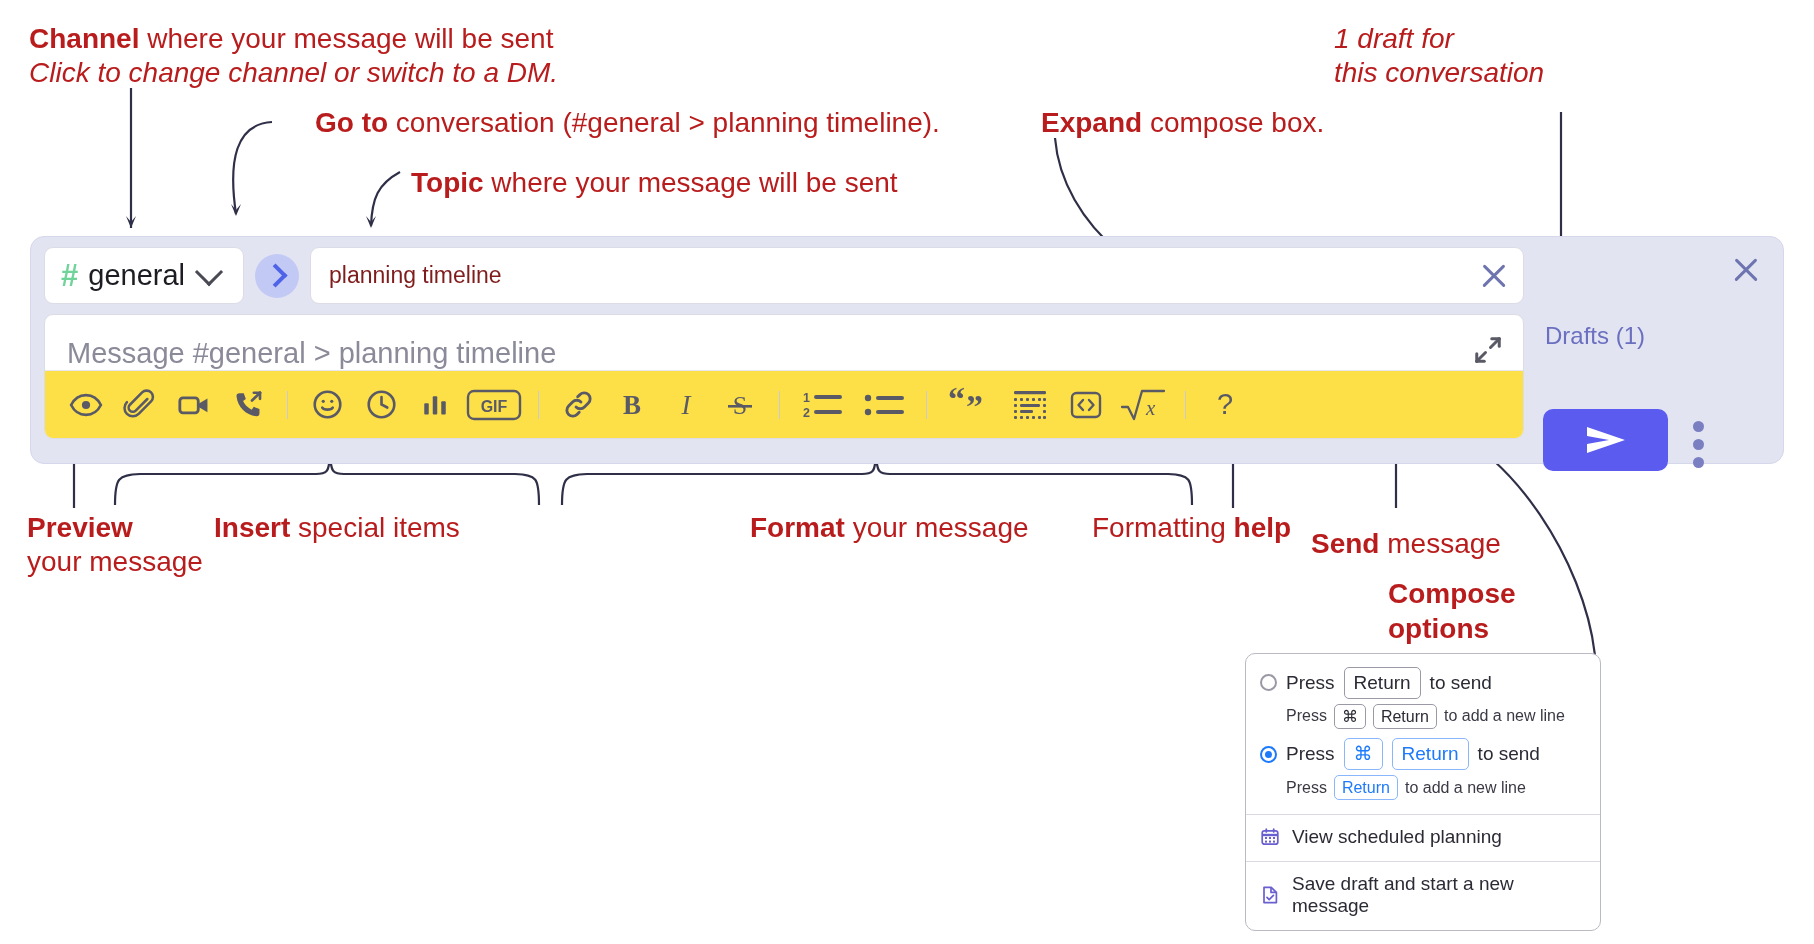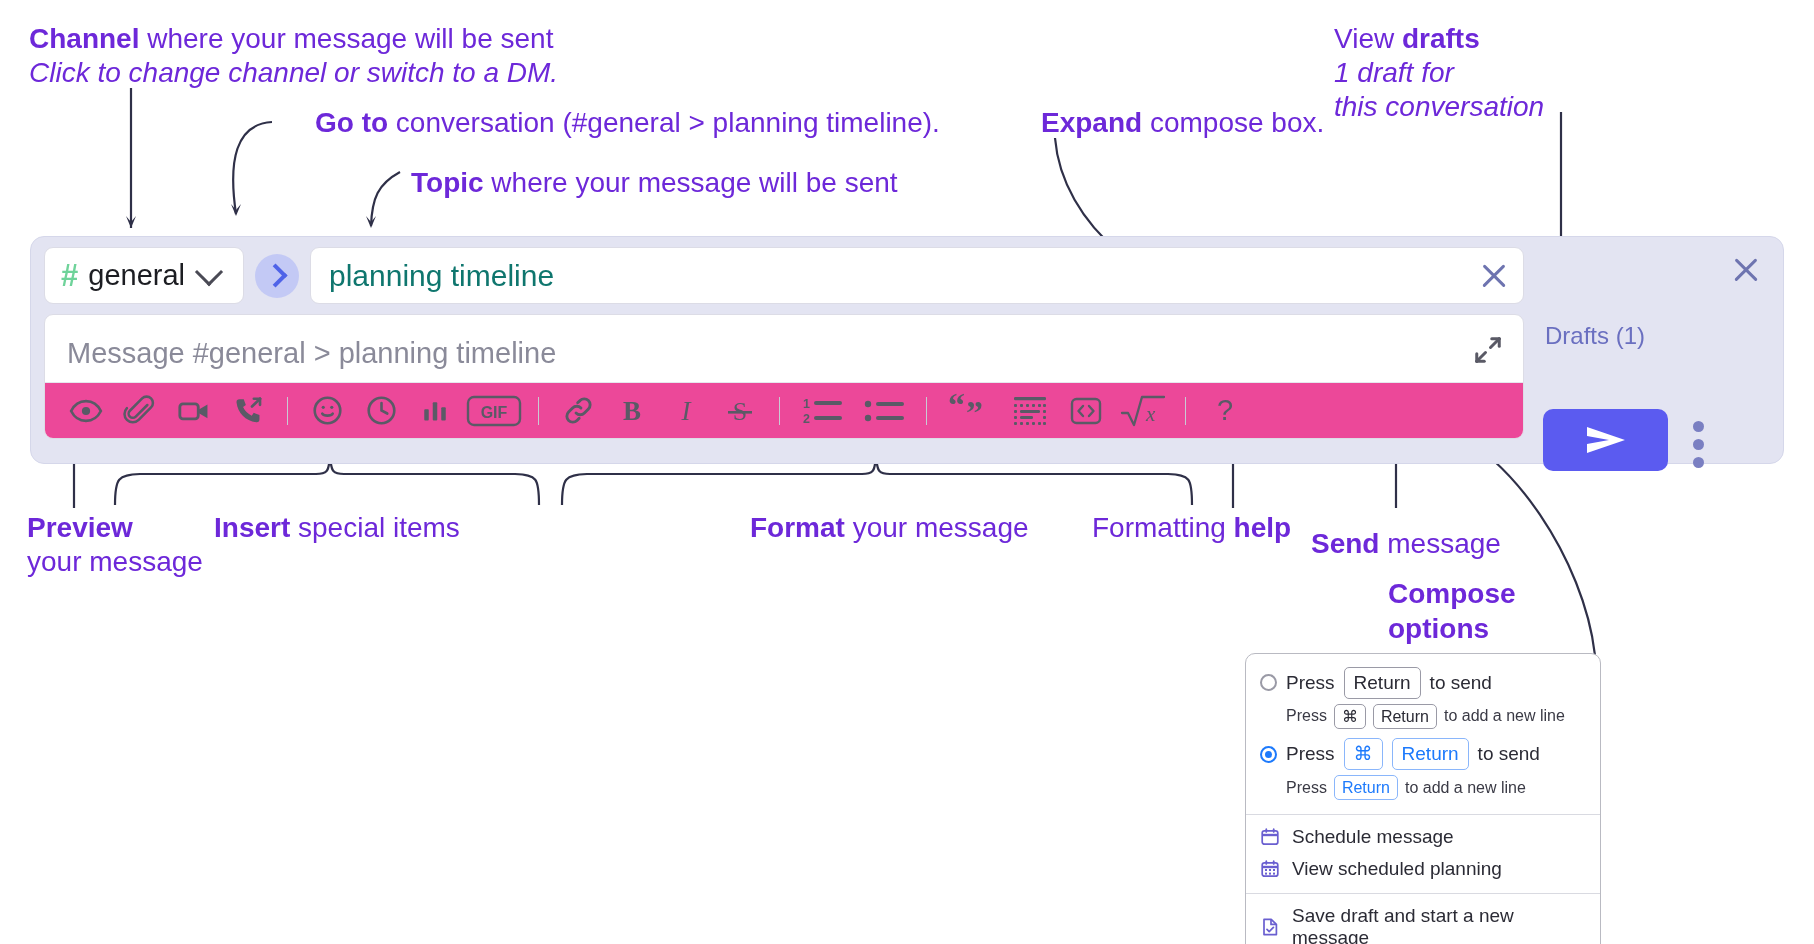--- a/index.html
+++ b/index.html
@@ -1,21 +1,21 @@
 <!DOCTYPE html>
 <html><head>
 <meta charset="utf-8">
 <style>
   html,body{margin:0;padding:0;background:#ffffff;}
   body{
     width:1814px;height:944px;position:relative;overflow:hidden;
     font-family:"Liberation Sans", sans-serif;
     color:#2f2f46;
   }
-  .ann{position:absolute;color:#6d28d9;line-height:1.22;white-space:nowrap;}
+  .ann{position:absolute;color:#b91c1c;line-height:1.22;white-space:nowrap;}
   .ann b{font-weight:700;}
   .ann i{font-style:italic;}
   .ann-md{font-size:28px;}
 
   
   #compose-panel{
     position:absolute;left:30px;top:236px;width:1754px;height:228px;
     background:#e3e4f2;border-radius:14px;border:1px solid #d5d7ea;
     box-sizing:border-box;
   }
@@ -36,40 +36,40 @@
   #goto-btn{
     width:44px;height:44px;border-radius:50%;background:#c3c9f5;
     display:flex;align-items:center;justify-content:center;flex:0 0 auto;
   }
   #goto-btn .gchev{width:13px;height:13px;border-right:4px solid #4f63e8;border-top:4px solid #4f63e8;
         transform:rotate(45deg);margin-left:-4px;}
   #topic-field{
     flex:1;height:57px;background:#fff;border:1px solid #dcdce6;border-radius:9px;
     display:flex;align-items:center;padding:0 14px 0 18px;box-sizing:border-box;
   }
-  #topic-value{font-size:30px;color:#0f766e;flex:1;}
+  #topic-value{font-size:23px;color:#7f1d1d;flex:1;}
   .xglyph{position:relative;width:30px;height:30px;flex:0 0 auto;}
   .xglyph:before,.xglyph:after{content:"";position:absolute;left:50%;top:50%;width:30px;height:3.4px;
      background:#6e74b0;border-radius:2px;transform-origin:center;}
   .xglyph:before{transform:translate(-50%,-50%) rotate(45deg);}
   .xglyph:after{transform:translate(-50%,-50%) rotate(-45deg);}
 
   
   #message-box{
     margin-top:10px;background:#fff;border:1px solid #dcdce6;border-radius:9px;
     height:125px;position:relative;box-sizing:border-box;overflow:hidden;
   }
   #message-placeholder{
     position:absolute;left:22px;top:22px;font-size:29px;color:#8a8a99;
   }
   #expand-icon{position:absolute;right:20px;top:20px;width:30px;height:30px;}
 
   
   #toolbar{
-    position:absolute;left:0;right:0;bottom:0;height:56px;background:#ec4899;
+    position:absolute;left:0;right:0;bottom:0;height:68px;background:#fde047;
     border-top:1px solid #e6e7ee;display:flex;align-items:center;gap:0;padding-left:14px;
     box-sizing:border-box;
   }
   .tb{width:54px;height:44px;display:flex;align-items:center;justify-content:center;flex:0 0 auto;}
   .tb svg{display:block;}
   .tbsep{width:1px;height:28px;background:#c9cad4;margin:0 12px;flex:0 0 auto;}
 
   
   #right-rail{position:absolute;right:0;top:0;width:258px;height:100%;}
   #panel-close{position:absolute;right:22px;top:18px;}
@@ -153,21 +153,20 @@
 
 <div class="ann ann-md" style="left:411px;top:166px;">
   <b>Topic</b><span> where your message will be sent</span>
 </div>
 
 <div class="ann ann-md" style="left:1041px;top:106px;">
   <b>Expand</b><span> compose box.</span>
 </div>
 
 <div class="ann ann-md" style="left:1334px;top:22px;">
-  <div><span>View </span><b>drafts</b></div>
   <div><i>1 draft for</i></div>
   <div><i>this conversation</i></div>
 </div>
 
 <div class="ann ann-md" style="left:27px;top:511px;">
   <div><b>Preview</b></div>
   <div><span>your message</span></div>
 </div>
 
 <div class="ann ann-md" style="left:214px;top:511px;">
@@ -442,31 +441,20 @@
     <span>to send</span>
   </div>
   <div class="sub-row">
     <span>Press</span>
     <span class="key blue">Return</span>
     <span>to add a new line</span>
   </div>
 
   <div class="menu-div"></div>
 
-  <div class="menu-item">
-    <span class="mi-icon">
-      <svg width="20" height="20" viewBox="0 0 20 20" fill="none" stroke="#6a5fd0" stroke-width="1.7">
-        <rect x="2.2" y="3.8" width="15.6" height="13.4" rx="2.3"></rect>
-        <path d="M2.2 8 H17.8" stroke-width="2.4"></path>
-        <path d="M6.3 2.2 V5" stroke-linecap="round"></path>
-          <path d="M13.7 2.2 V5" stroke-linecap="round"></path>
-      </svg>
-    </span>
-    <span>Schedule message</span>
-  </div>
 
   <div class="menu-item">
     <span class="mi-icon">
       <svg width="20" height="20" viewBox="0 0 20 20" fill="none" stroke="#6a5fd0" stroke-width="1.7">
         <rect x="2.2" y="3.8" width="15.6" height="13.4" rx="2.3"></rect>
         <path d="M2.2 8 H17.8" stroke-width="2.4"></path>
         <path d="M6.3 2.2 V5" stroke-linecap="round"></path>
           <path d="M13.7 2.2 V5" stroke-linecap="round"></path>
         <g fill="#6a5fd0" stroke="none">
           <rect x="5" y="10" width="2" height="2"></rect>

